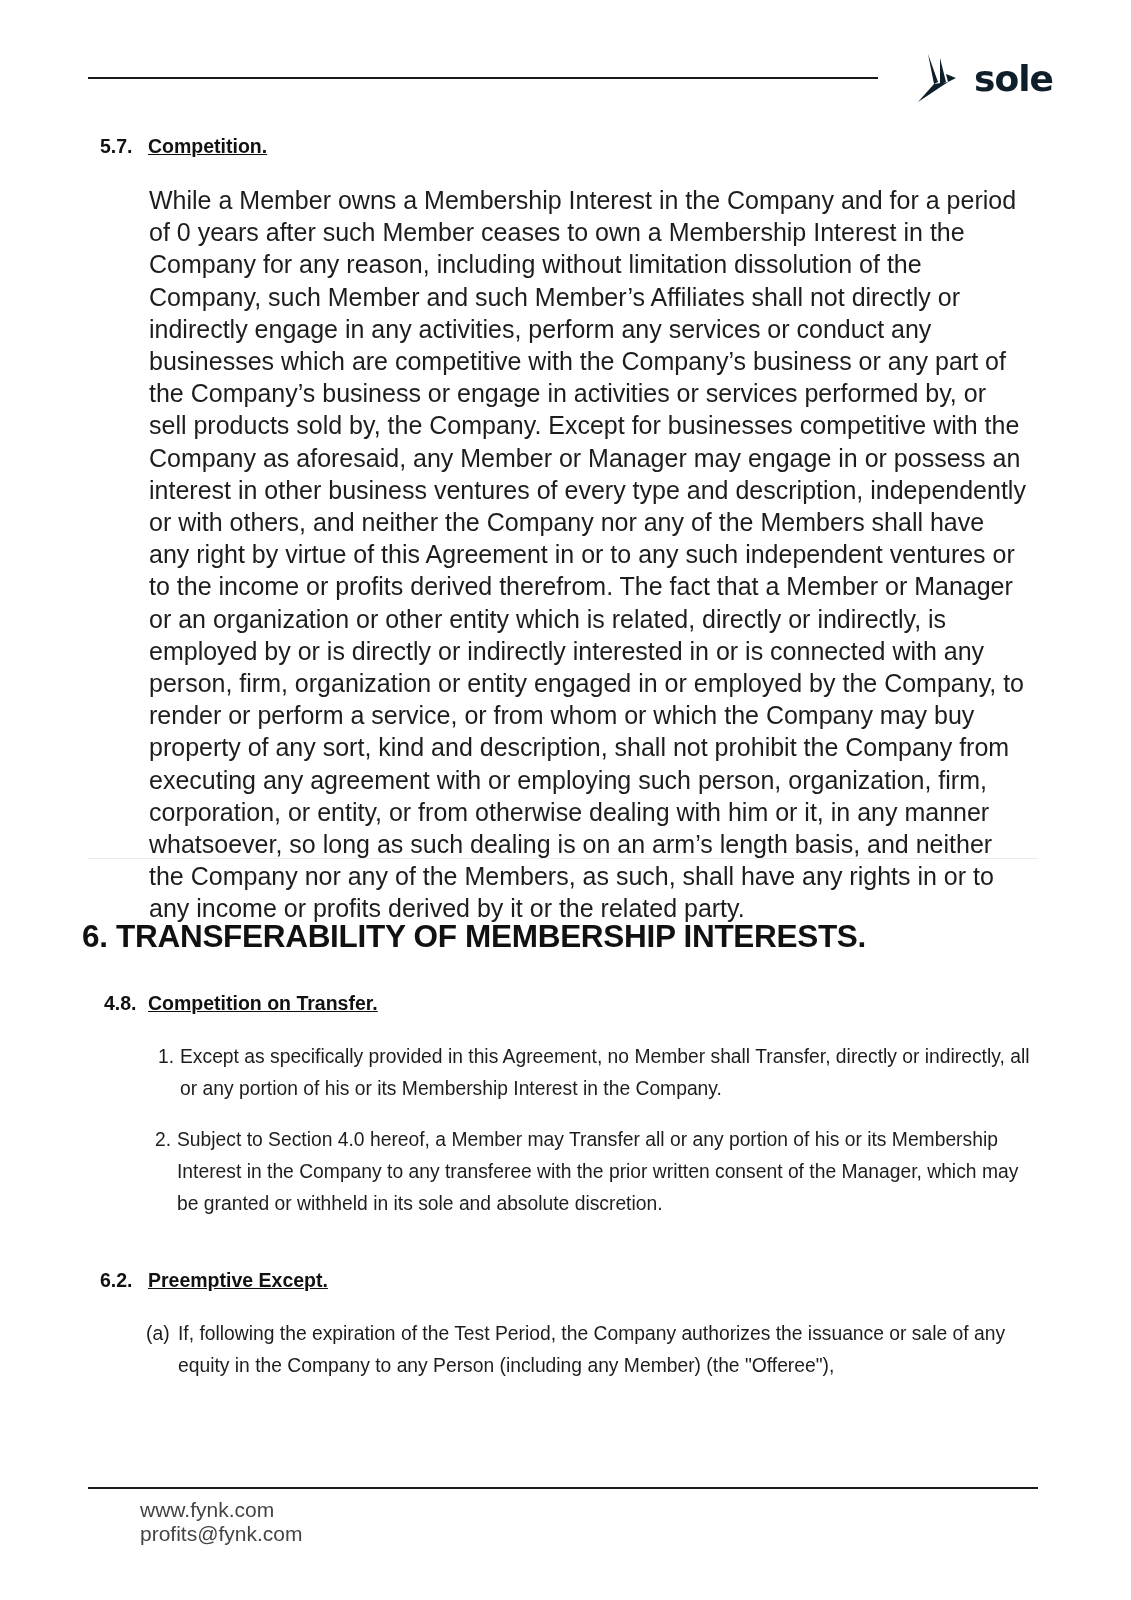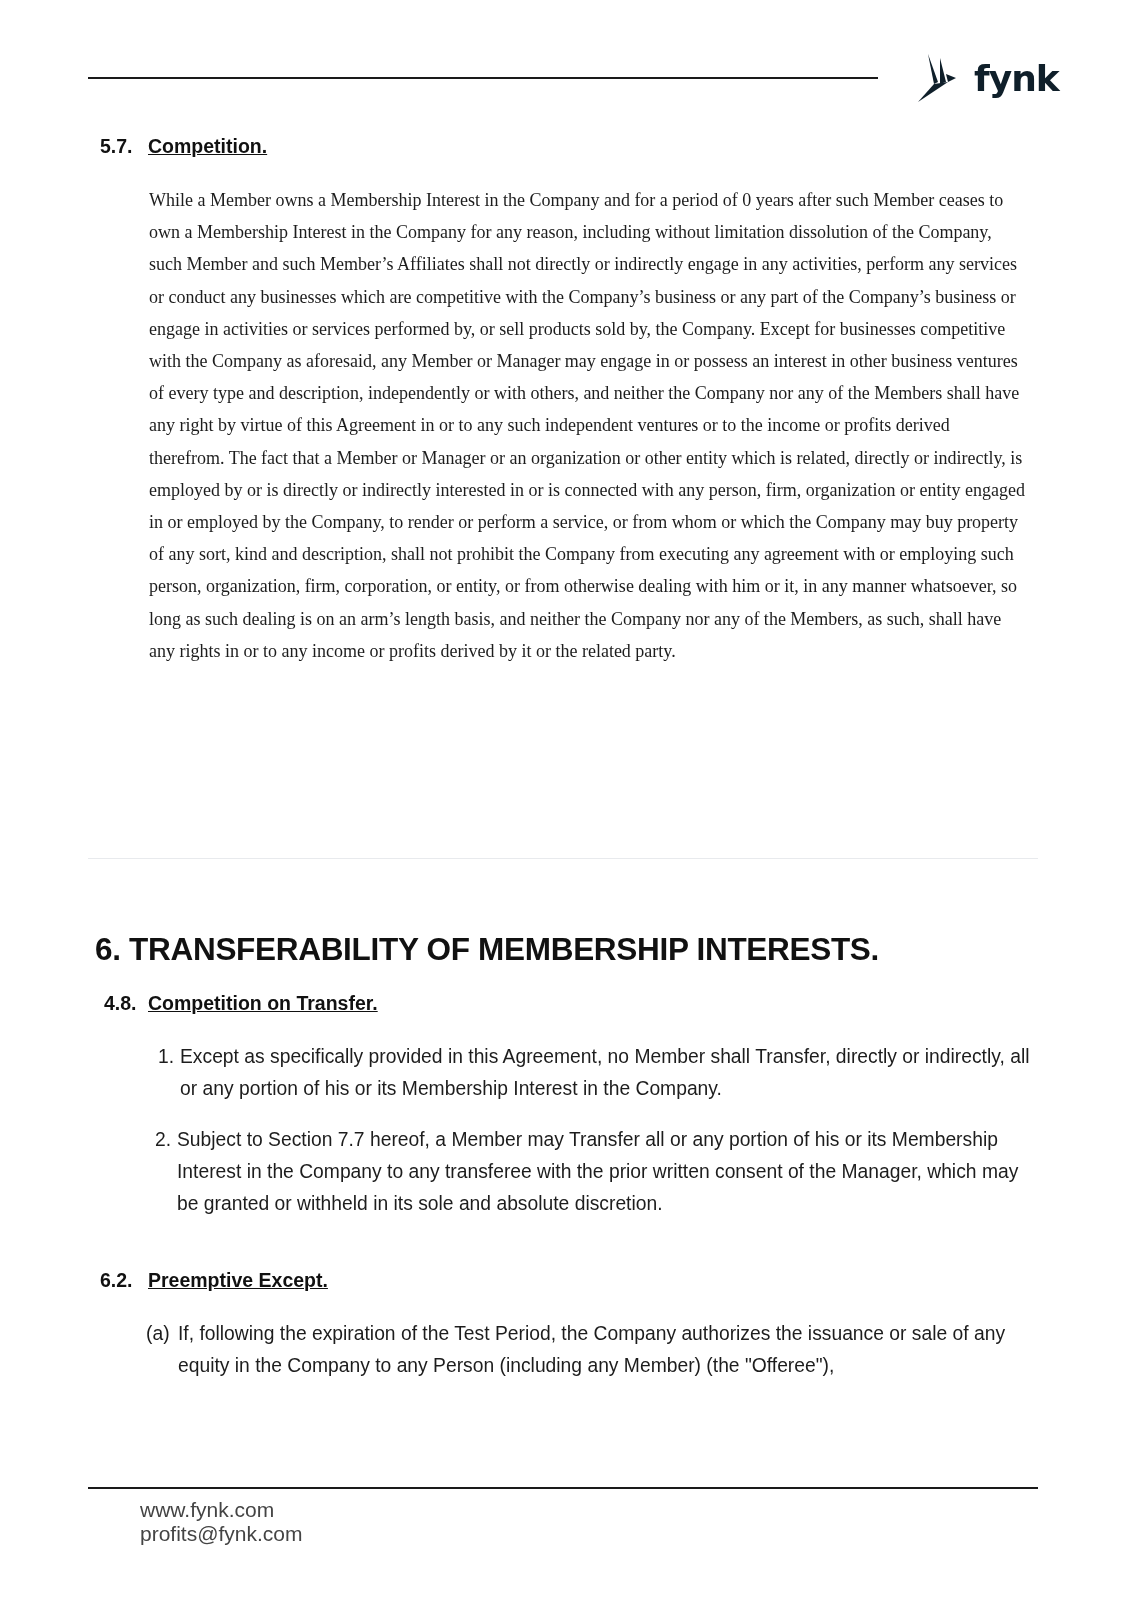--- a/index.html
+++ b/index.html
@@ -4,62 +4,62 @@
 <style>
   html, body { margin: 0; padding: 0; background: #ffffff; }
   body { width: 1131px; height: 1600px; position: relative; overflow: hidden;
          font-family: "Liberation Sans", "DejaVu Sans", sans-serif; color: #1a1a1a; }
   .header-line { position: absolute; left: 88px; top: 77px; width: 790px; height: 2px; background: #1a1a1a; }
   .logo { position: absolute; left: 918px; top: 52px; display: flex; align-items: center; }
   .logo svg { width: 50px; height: 52px; }
   .logo-text { font-family: "DejaVu Sans", sans-serif; font-weight: bold; font-size: 36px; color: #0f1f2a; margin-left: 6px; letter-spacing: -1px; }
   .h2 { position: absolute; left: 100px; font-weight: bold; font-size: 19.5px; color: #111; text-decoration: underline; }
   .h2 .num { display: inline-block; width: 48px; }
-  .para { position: absolute; left: 149px; width: 880px; font-size: 18px; line-height: 32.2px; color: #1d1d1d; margin: 0; font-family: Liberation Serif, serif; }
+  .para { position: absolute; left: 149px; width: 880px; font-size: 25px; line-height: 32.2px; color: #1d1d1d; margin: 0; }
   .divider { position: absolute; left: 88px; top: 858px; width: 950px; height: 1px; background: #e8eaed; }
-  .h1 { position: absolute; left: 82px; top: 918px; font-weight: bold; font-size: 31.5px; color: #111; margin: 13px; letter-spacing: -0.3px; }
+  .h1 { position: absolute; left: 82px; top: 918px; font-weight: bold; font-size: 31.5px; color: #111; margin: 0; letter-spacing: -0.3px; }
   .list-item { position: absolute; left: 158px; width: 880px; font-size: 19.3px; line-height: 32.2px; color: #1d1d1d; display: flex; }
   .list-item .marker { width: 22px; flex: none; text-align: left; }
   .list-item .marker.paren { width: 32px; }
   .footer-line { position: absolute; left: 88px; top: 1487px; width: 950px; height: 2px; background: #1a1a1a; }
   .footer { position: absolute; left: 140px; top: 1498px; font-size: 21px; line-height: 24px; color: #444; }
 </style>
 </head>
 <body>
 
 <div class="header-line"></div>
 <div class="logo">
   <svg viewBox="0 0 50 52">
     <polygon points="10,2 20,30 16,32" fill="#0f1f2a"></polygon>
     <polygon points="22,6 28,30 22,32" fill="#0f1f2a"></polygon>
     <polygon points="16,32 30,30 0,50" fill="#0f1f2a"></polygon>
     <polygon points="28,22 38,26 30,30" fill="#0f1f2a"></polygon>
   </svg>
-  <span class="logo-text">fynk</span>
+  <span class="logo-text">sole</span>
 </div>
 
 <div class="h2" style="top:135px;">
   <span class="num">5.7.</span><span>Competition.</span>
 </div>
 <p class="para" style="top:184px;">While a Member owns a Membership Interest in the Company and for a period of 0 years after such Member ceases to own a Membership Interest in the Company for any reason, including without limitation dissolution of the Company, such Member and such Member’s Affiliates shall not directly or indirectly engage in any activities, perform any services or conduct any businesses which are competitive with the Company’s business or any part of the Company’s business or engage in activities or services performed by, or sell products sold by, the Company. Except for businesses competitive with the Company as aforesaid, any Member or Manager may engage in or possess an interest in other business ventures of every type and description, independently or with others, and neither the Company nor any of the Members shall have any right by virtue of this Agreement in or to any such independent ventures or to the income or profits derived therefrom. The fact that a Member or Manager or an organization or other entity which is related, directly or indirectly, is employed by or is directly or indirectly interested in or is connected with any person, firm, organization or entity engaged in or employed by the Company, to render or perform a service, or from whom or which the Company may buy property of any sort, kind and description, shall not prohibit the Company from executing any agreement with or employing such person, organization, firm, corporation, or entity, or from otherwise dealing with him or it, in any manner whatsoever, so long as such dealing is on an arm’s length basis, and neither the Company nor any of the Members, as such, shall have any rights in or to any income or profits derived by it or the related party.</p>
 
 <div class="divider"></div>
 
 <h1 class="h1">6. TRANSFERABILITY OF MEMBERSHIP INTERESTS.</h1>
 
 <div class="h2" style="top:992px; left:104px;">
   <span class="num" style="width:44px;">4.8.</span><span>Competition on Transfer.</span>
 </div>
 <div class="list-item" style="top:1041px; left:158px;">
   <span class="marker">1.</span>
   <span>Except as specifically provided in this Agreement, no Member shall Transfer, directly or indirectly, all or any portion of his or its Membership Interest in the Company.</span>
 </div>
 <div class="list-item" style="top:1124px; left:155px;">
   <span class="marker" style="width:22px;">2.</span>
-  <span>Subject to Section 7.7 hereof, a Member may Transfer all or any portion of his or its Membership Interest in the Company to any transferee with the prior written consent of the Manager, which may be granted or withheld in its sole and absolute discretion.</span>
+  <span>Subject to Section 4.0 hereof, a Member may Transfer all or any portion of his or its Membership Interest in the Company to any transferee with the prior written consent of the Manager, which may be granted or withheld in its sole and absolute discretion.</span>
 </div>
 
 <div class="h2" style="top:1269px;">
   <span class="num">6.2.</span><span>Preemptive Except.</span>
 </div>
 <div class="list-item" style="top:1318px; left:146px;">
   <span class="marker paren">(a)</span>
   <span>If, following the expiration of the Test Period, the Company authorizes the issuance or sale of any equity in the Company to any Person (including any Member) (the "Offeree"),</span>
 </div>
 

